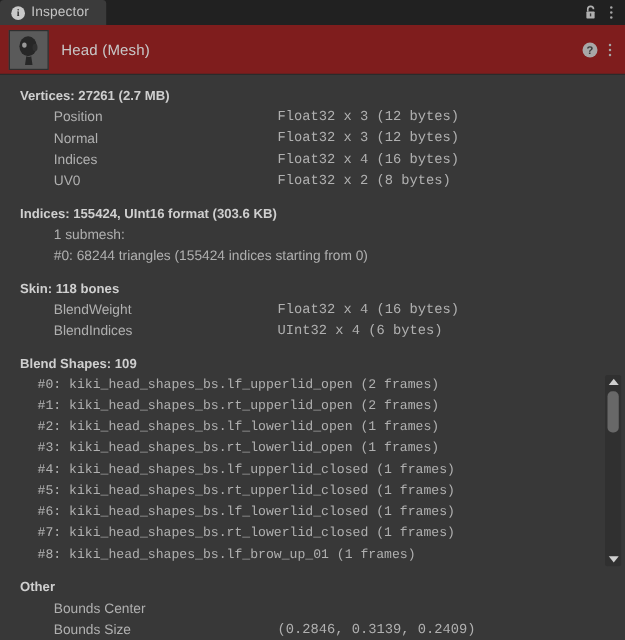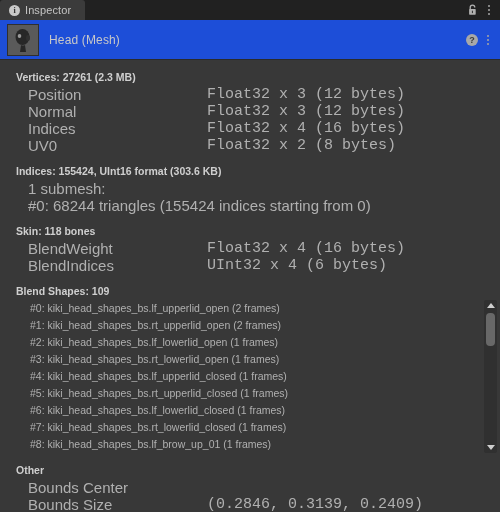--- a/index.html
+++ b/index.html
@@ -84,21 +84,21 @@
     display: block;
     width: 2px; height: 2px;
     background: #a6a6a6;
     border-radius: 50%;
   }
 
   
   .objheader {
     position: relative;
     height: 40px;
-    background: #1d4ed8;
+    background: #7f1d1d;
     border-bottom: 1px solid #2b2b2b;
     display: flex;
     align-items: center;
     padding: 0 8px 0 7px;
     box-sizing: border-box;
   }
   .thumb {
     width: 32px;
     height: 32px;
     background: #565656;
@@ -143,22 +143,22 @@
     color: #cfcfcf;
     padding-left: 16px;
     height: 17px;
     line-height: 17px;
     font-size: 10.5px;
   }
   .row {
     height: 17px;
     line-height: 17px;
     display: flex;
-    padding-left: 28px;
-    font-size: 15px;
+    padding-left: 43px;
+    font-size: 11px;
   }
   .row .k {
     color: #b0b0b0;
     width: 179px;
     flex: 0 0 179px;
   }
   .row .v {
     color: #b0b0b0;
     font-family: Liberation Mono, monospace;
   }
@@ -252,21 +252,21 @@
       <span class="kebab">
         <i></i>
           <i></i>
           <i></i>
       </span>
     </div>
   </div>
 
   <div class="info">
 
-    <div class="section-title">Vertices: 27261 (2.3 MB)</div>
+    <div class="section-title">Vertices: 27261 (2.7 MB)</div>
     <div class="row">
       <span class="k">Position</span>
       <span class="v">Float32 x 3 (12 bytes)</span>
     </div>
     <div class="row">
       <span class="k">Normal</span>
       <span class="v">Float32 x 3 (12 bytes)</span>
     </div>
     <div class="row">
       <span class="k">Indices</span>
@@ -291,21 +291,21 @@
       <span class="v">Float32 x 4 (16 bytes)</span>
     </div>
     <div class="row">
       <span class="k">BlendIndices</span>
       <span class="v">UInt32 x 4 (6 bytes)</span>
     </div>
 
     <div class="spacer"></div>
 
     <div class="section-title">Blend Shapes: 109</div>
-    <div style="position:relative;">
+    <div style="position:relative;font-family:Liberation Mono, monospace;">
       <div class="bsrow">#0: kiki_head_shapes_bs.lf_upperlid_open (2 frames)</div>
       <div class="bsrow">#1: kiki_head_shapes_bs.rt_upperlid_open (2 frames)</div>
       <div class="bsrow">#2: kiki_head_shapes_bs.lf_lowerlid_open (1 frames)</div>
       <div class="bsrow">#3: kiki_head_shapes_bs.rt_lowerlid_open (1 frames)</div>
       <div class="bsrow">#4: kiki_head_shapes_bs.lf_upperlid_closed (1 frames)</div>
       <div class="bsrow">#5: kiki_head_shapes_bs.rt_upperlid_closed (1 frames)</div>
       <div class="bsrow">#6: kiki_head_shapes_bs.lf_lowerlid_closed (1 frames)</div>
       <div class="bsrow">#7: kiki_head_shapes_bs.rt_lowerlid_closed (1 frames)</div>
       <div class="bsrow">#8: kiki_head_shapes_bs.lf_brow_up_01 (1 frames)</div>
 

